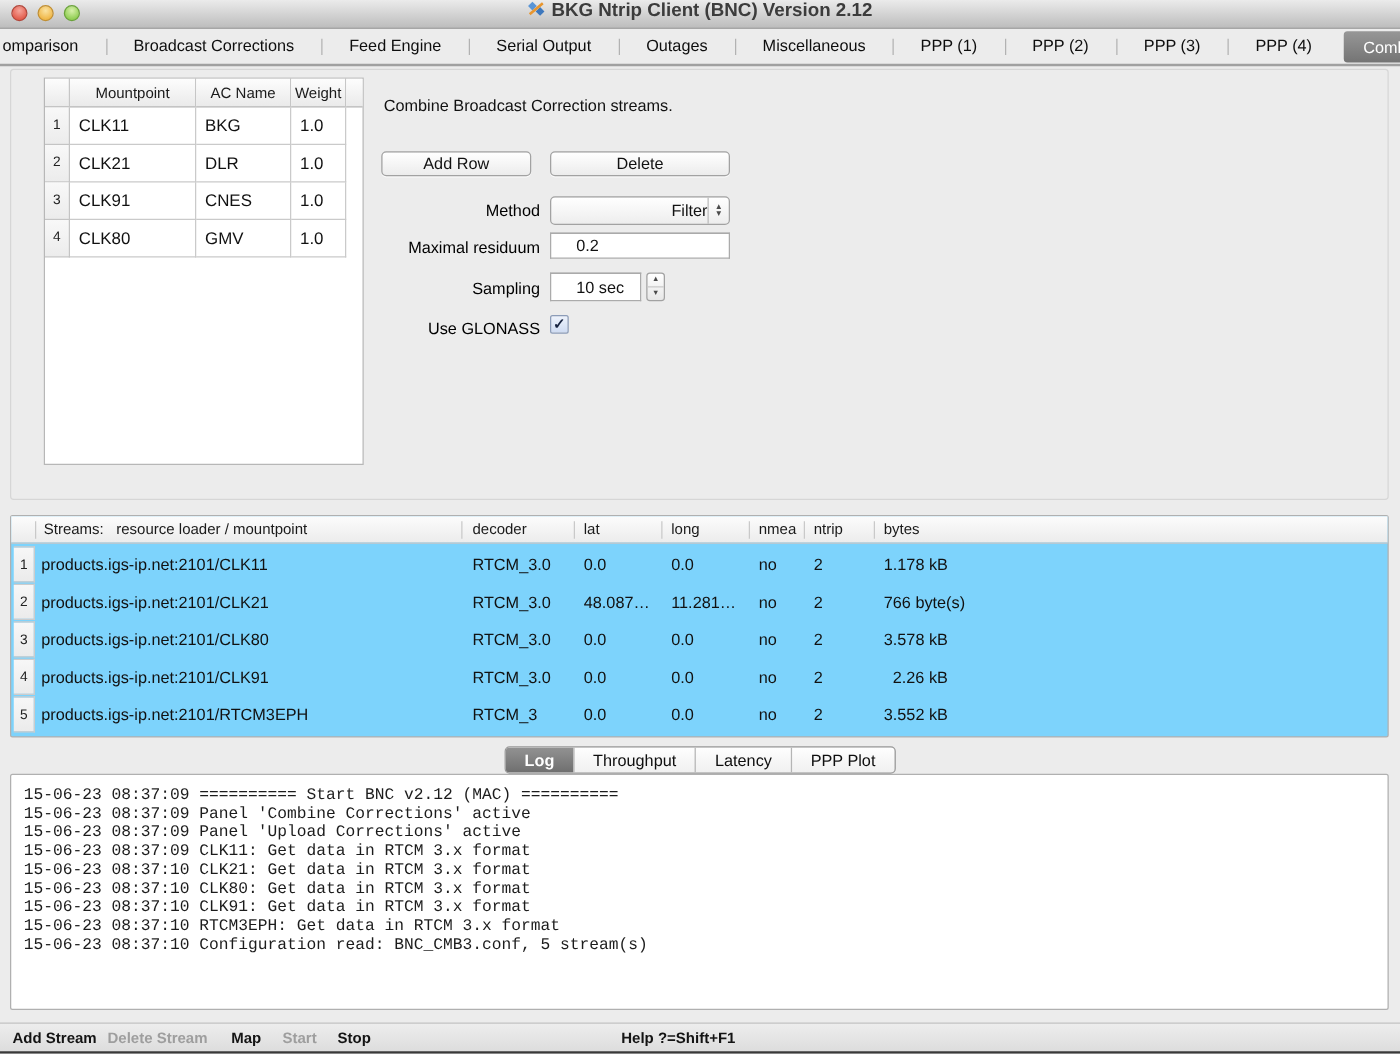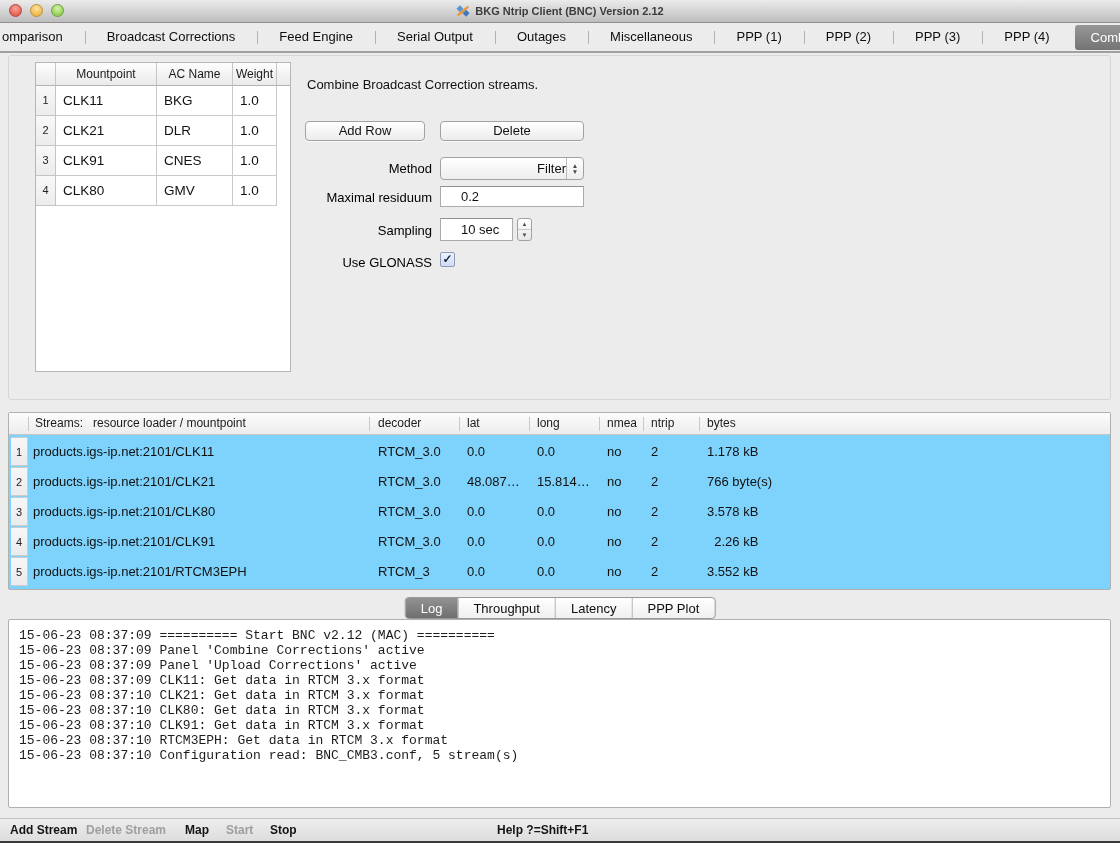--- a/index.html
+++ b/index.html
@@ -17,22 +17,22 @@
     background:linear-gradient(#ebebeb,#bdbdbd);
     border-bottom:1px solid #8f8f8f;
   }
   .lights { position:absolute; left:9px; top:4px; display:flex; gap:8px; }
   .light { width:13px; height:13px; border-radius:50%; }
   .light-close { background:radial-gradient(circle at 50% 32%, #f6a59b, #e35f4f 72%); border:1px solid #b2473c; }
   .light-min   { background:radial-gradient(circle at 50% 32%, #fbe3a2, #f0b84a 72%); border:1px solid #c08f34; }
   .light-zoom  { background:radial-gradient(circle at 50% 32%, #d8f0ab, #92cf55 72%); border:1px solid #6ba23c; }
   .titletext {
     position:absolute; left:0; right:0; top:0; height:22px;
-    display:flex; align-items:center; justify-content:center; gap:5px;
-    font-size:11px; font-weight:bold; color:#3c3c3c;
+    display:flex; align-items:flex-start; justify-content:center; gap:5px;
+    font-size:15px; font-weight:bold; color:#3c3c3c;
   }
 
   
   .tabbar {
     position:absolute; left:0; top:24px; width:1120px; height:29px;
     background:#ececec; border-bottom:2px solid #a0a0a0;
     display:flex; align-items:center; font-size:13px; white-space:nowrap;
   }
   .tab { position:relative; padding:0 22px; height:29px; line-height:28px; color:#0e0e0e; }
   .tab:not(:first-child)::before {
@@ -162,21 +162,21 @@
 
   
   .logtabs {
     position:absolute; top:597px; left:50%; transform:translateX(-50%);
     display:flex; height:22px;
     border:1px solid #989898; border-radius:4px; overflow:hidden;
     background:linear-gradient(#fefefe,#f0f0f0); font-size:13px;
   }
   .logtab { padding:0 15px; line-height:21px; color:#0e0e0e; }
   .logtab + .logtab { border-left:1px solid #b5b5b5; }
-  .logtab.selected { background:linear-gradient(#929292,#6f6f6f); color:#fff; }
+  .logtab.selected { background:linear-gradient(#929292,#6f6f6f); color:#fff;font-weight:bold; }
 
   
   .logpanel {
     position:absolute; left:8px; top:619px; width:1103px; height:189px;
     background:#fff; border:1px solid #b0b0b0; border-radius:2px;
   }
   .loglines { position:absolute; left:10px; top:8px; }
   .log-line {
     font-family:"Liberation Mono", monospace; font-size:13px; line-height:15px;
     color:#1c1c1c; white-space:pre;
@@ -323,21 +323,21 @@
     <span class="scell" style="left:528px">0.0</span>
     <span class="scell" style="left:598px">no</span>
     <span class="scell" style="left:642px">2</span>
     <span class="scell" style="left:698px">1.178 kB</span>
   </div>
   <div class="srow" style="top:54px">
     <span class="snum">2</span>
     <span class="scell" style="left:24px">products.igs-ip.net:2101/CLK21</span>
     <span class="scell" style="left:369px">RTCM_3.0</span>
     <span class="scell" style="left:458px">48.087…</span>
-    <span class="scell" style="left:528px">15.814…</span>
+    <span class="scell" style="left:528px">11.281…</span>
     <span class="scell" style="left:598px">no</span>
     <span class="scell" style="left:642px">2</span>
     <span class="scell" style="left:698px">766 byte(s)</span>
   </div>
   <div class="srow" style="top:84px">
     <span class="snum">3</span>
     <span class="scell" style="left:24px">products.igs-ip.net:2101/CLK80</span>
     <span class="scell" style="left:369px">RTCM_3.0</span>
     <span class="scell" style="left:458px">0.0</span>
     <span class="scell" style="left:528px">0.0</span>

